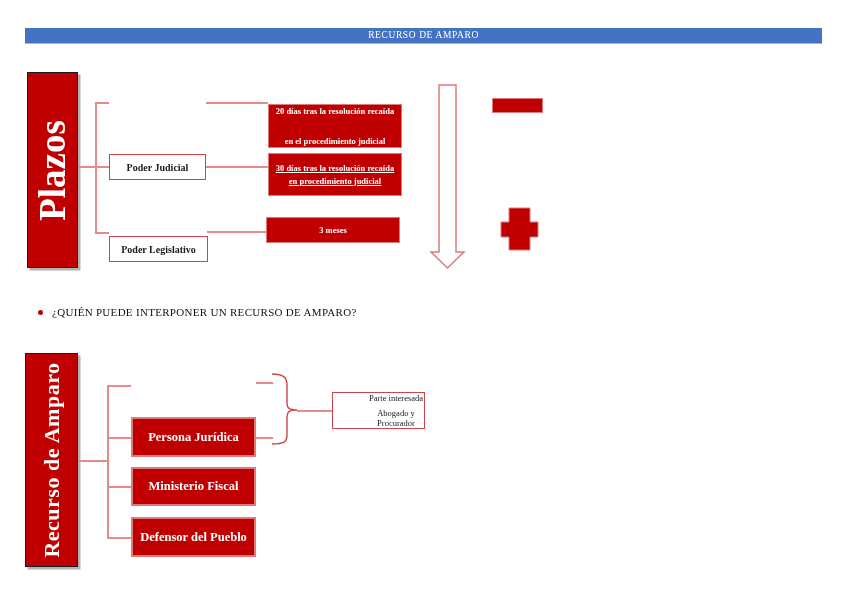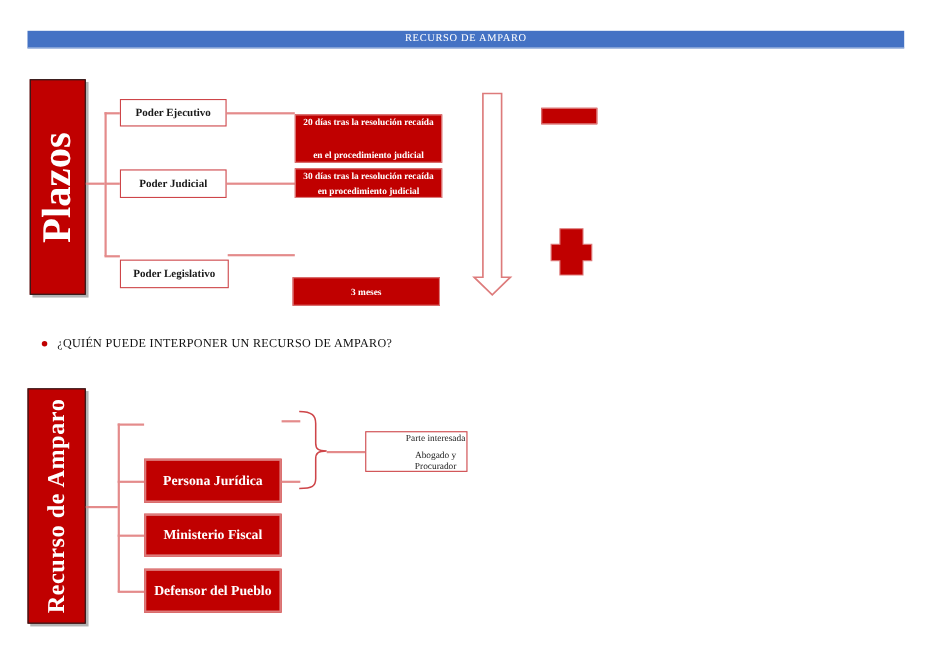--- a/index.html
+++ b/index.html
@@ -73,39 +73,36 @@
   <div class="ch" style="left:78px; top:166px; width:17px;"></div>
   <div class="cv" style="left:95px; top:102px; height:131px;"></div>
   <div class="ch" style="left:95px; top:102px; width:14px;"></div>
   <div class="ch" style="left:95px; top:166px; width:14px;"></div>
   <div class="ch" style="left:95px; top:232px; width:14px;"></div>
 
   <div class="ch" style="left:206px; top:102px; width:62px;"></div>
   <div class="ch" style="left:206px; top:166px; width:62px;"></div>
   <div class="ch" style="left:207px; top:231px; width:61px;"></div>
 
-  <div class="wbox" style="left:109px; top:90px; width:97px; height:25px;">
-    <span>Poder Ejecutivo</span>
-  </div>
   <div class="wbox" style="left:109px; top:154px; width:97px; height:26px;">
     <span>Poder Judicial</span>
   </div>
   <div class="wbox" style="left:109px; top:219px; width:99px; height:26px;margin-top:17px;">
     <span>Poder Legislativo</span>
   </div>
 
   <div class="rbox deadline" style="left:268px; top:104px; height:44px;gap:17px;">
     <span>20 días tras la resolución recaída</span>
     <span>en el procedimiento judicial</span>
   </div>
-  <div class="rbox deadline" style="left:268px; top:153px; height:27px;">
+  <div class="rbox deadline" style="left:268px; top:153px; height:43px;text-decoration:underline;">
     <span>30 días tras la resolución recaída</span>
     <span>en procedimiento judicial</span>
   </div>
-  <div class="rbox deadline" style="left:266px; top:217px; height:26px;margin-top:35px;">
+  <div class="rbox deadline" style="left:266px; top:217px; height:26px;">
     <span>3 meses</span>
     <span></span>
   </div>
 
   <svg style="left:429px; top:83px;" width="38" height="188">
     <path class="arrow-path" d="M10,2 L27,2 L27,169 L35,169 L18.5,185 L2,169 L10,169 Z"></path>
   </svg>
 
   <div class="minus"></div>
 

